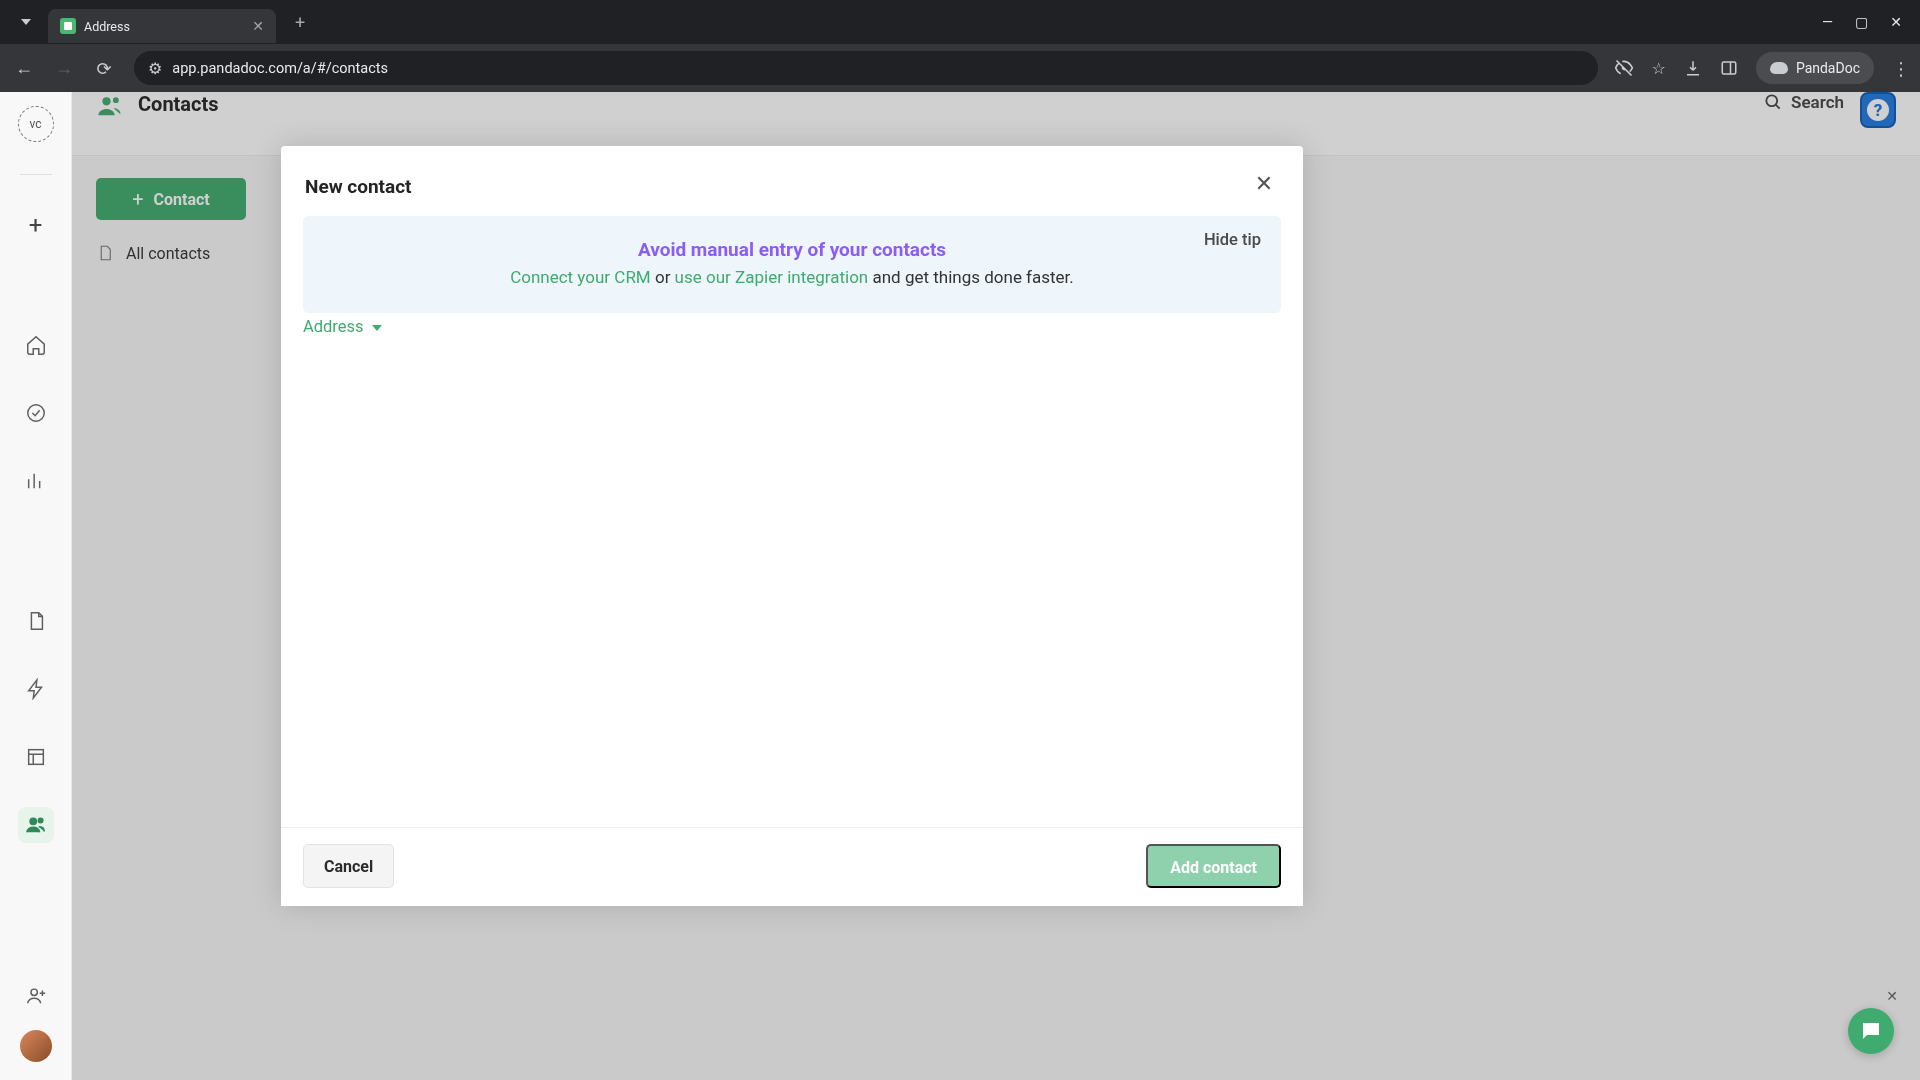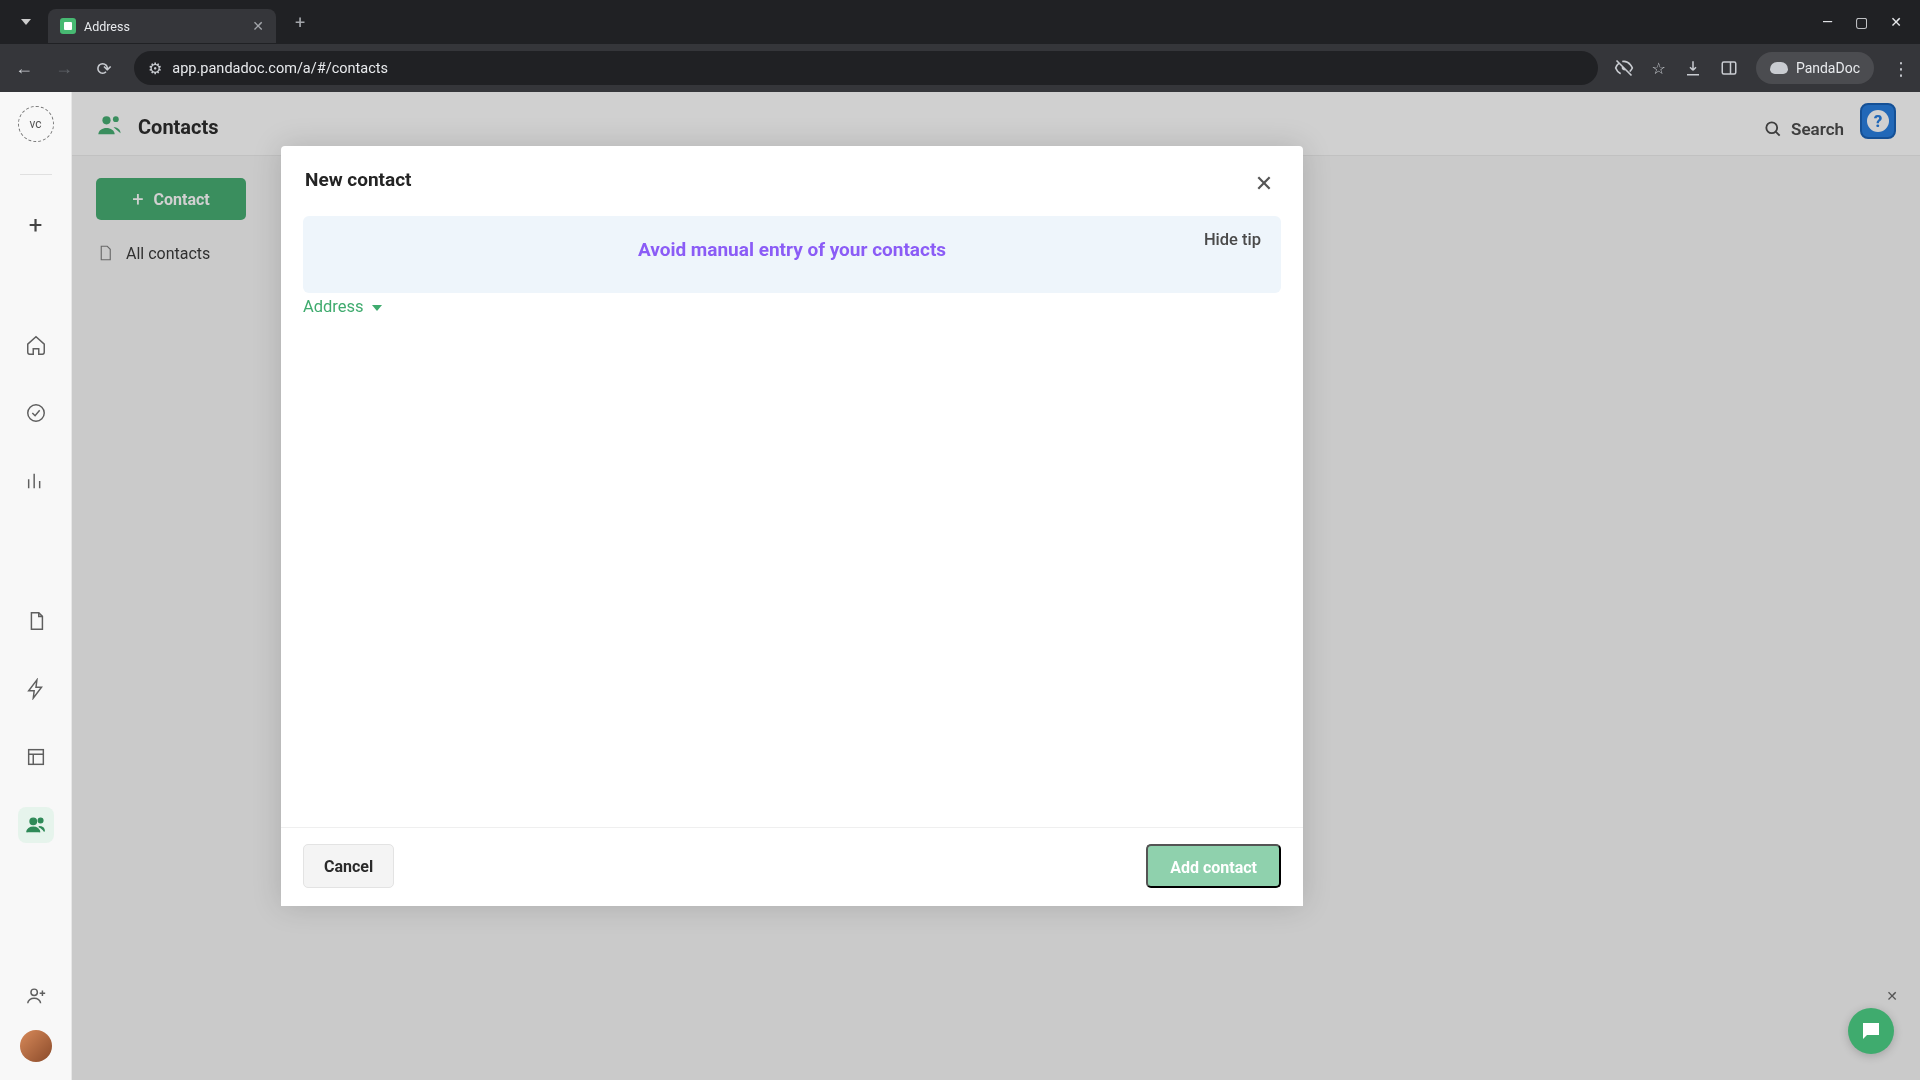--- a/index.html
+++ b/index.html
@@ -37,40 +37,40 @@
   .side-icon{width:36px;height:36px;display:flex;align-items:center;justify-content:center;border-radius:8px;color:#5f5f5f;}
   .side-icon svg{width:22px;height:22px;stroke:#5f5f5f;fill:none;stroke-width:1.6;}
   .side-icon.plus{font-size:24px;color:#444;}
   .side-icon.active{background:#e6f4ec;}
   .side-icon.active svg{stroke:#2f8a58;fill:#2f8a58;}
   .side-spacer{flex:1;}
   .side-bottom{display:flex;flex-direction:column;align-items:center;gap:16px;padding-bottom:18px;}
   .user-round{width:32px;height:32px;border-radius:50%;background:linear-gradient(135deg,#d88a5a,#8a4a2a);}
 
   .content { flex:1; position:relative;}
-  .page-header { height:64px; display:flex; align-items:flex-end; padding:16px 24px; border-bottom:1px solid #ececec; background:#fff;}
+  .page-header { height:64px; display:flex; align-items:flex-start; padding:0 24px; border-bottom:1px solid #ececec; background:#fff;}
   .ph-icon{width:28px;height:28px;margin-right:14px;}
   .ph-title{font-size:20px;font-weight:700;color:#242424;}
   .ph-spacer{flex:1;}
   .search-btn{display:flex;align-items:center;gap:8px;color:#444;font-size:17px;font-weight:600;margin-right:16px;}
   .search-icon-svg{width:20px;height:20px;}
   .help-btn{width:36px;height:36px;border-radius:8px;background:#1f7ae0;display:flex;align-items:center;justify-content:center;border:2px solid #0f5bb5;}
   .help-btn span{color:#fff;font-weight:800;font-size:17px;background:#fff;color:#1f7ae0;width:22px;height:22px;border-radius:50%;display:flex;align-items:center;justify-content:center;}
 
   .below-header{padding:22px 24px;display:flex;flex-direction:column;gap:22px;}
   .btn-contact{background:#3fab6e;color:#fff;display:flex;align-items:center;gap:10px;height:42px;padding:0 18px;border-radius:5px;font-weight:700;font-size:16px;width:150px;justify-content:center;}
   .all-row{display:flex;align-items:center;gap:12px;color:#333;font-size:16px;}
   .all-row svg{width:18px;height:22px;stroke:#7a7a7a;fill:none;stroke-width:1.5;}
 
   
   .overlay{position:absolute;inset:0;background:rgba(40,40,40,0.22);}
 
   
   .modal{position:absolute;left:209px;top:54px;width:1022px;background:#fff;border-radius:4px 4px 0 0;box-shadow:0 0 30px rgba(0,0,0,0.15);display:flex;flex-direction:column;height:760px;}
-  .modal-header{display:flex;align-items:flex-start;padding:22px 24px 12px;}
+  .modal-header{display:flex;align-items:flex-end;padding:22px 24px 12px;}
   .modal-title{font-size:19px;font-weight:700;color:#242424;}
   .modal-close{margin-left:auto;font-size:22px;color:#555;cursor:pointer;width:30px;height:30px;display:flex;align-items:center;justify-content:center;}
 
   .tip-box{margin:6px 22px 0;background:#eef5fb;border-radius:6px;padding:22px 22px 26px;position:relative;text-align:center;}
   .hide-tip{position:absolute;right:20px;top:14px;color:#4a4a4a;font-size:16.5px;font-weight:500;}
   .tip-title{font-weight:700;font-size:19px;color:#8b5cf6;margin-bottom:6px;}
   .tip-text{font-size:17px;color:#333;}
   .tip-text .link{color:#3fab6e;}
 
   .form-grid{padding:24px 22px 10px;display:grid;grid-template-columns:1fr 1fr;column-gap:26px;row-gap:30px;}
@@ -250,20 +250,23 @@
 
     <div class="modal">
       <div class="modal-header">
         <div class="modal-title">New contact</div>
         <div class="modal-close">✕</div>
       </div>
 
       <div class="tip-box">
         <div class="hide-tip">Hide tip</div>
         <div class="tip-title">Avoid manual entry of your contacts</div>
+        <div class="tip-text">
+          <span class="link">Connect your CRM</span><span> or </span><span class="link">use our Zapier integration</span><span> and get things done faster.</span>
+        </div>
       </div>
 
 
       <div class="address-toggle">
         <span>Address</span>
         <div class="chev-down-green"></div>
       </div>
 
       <div class="modal-footer">
         <button class="btn-cancel">Cancel</button>

